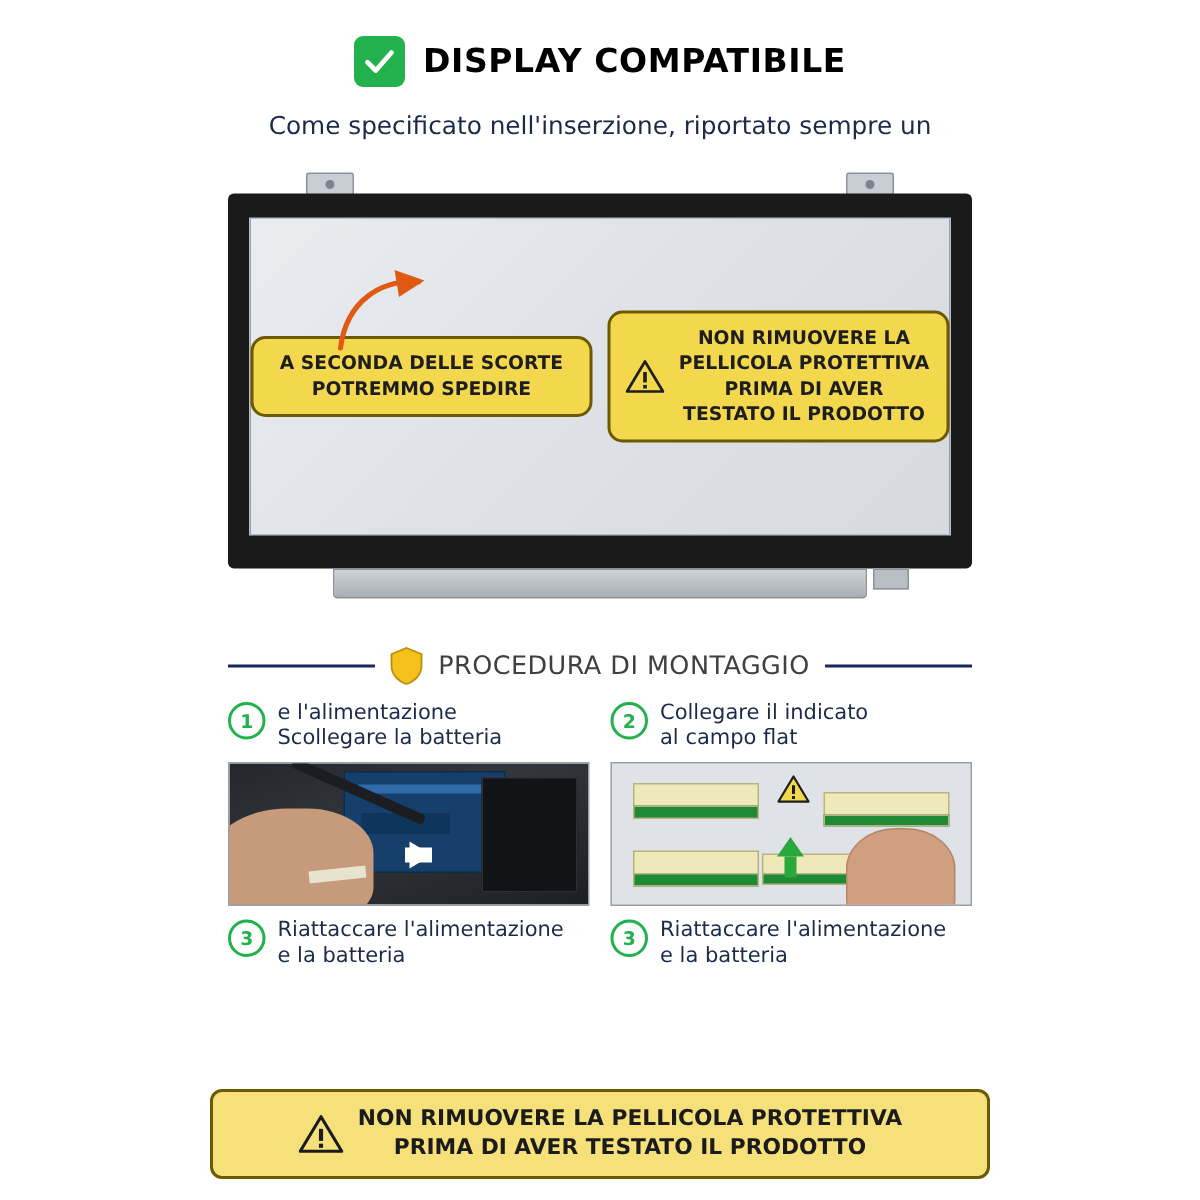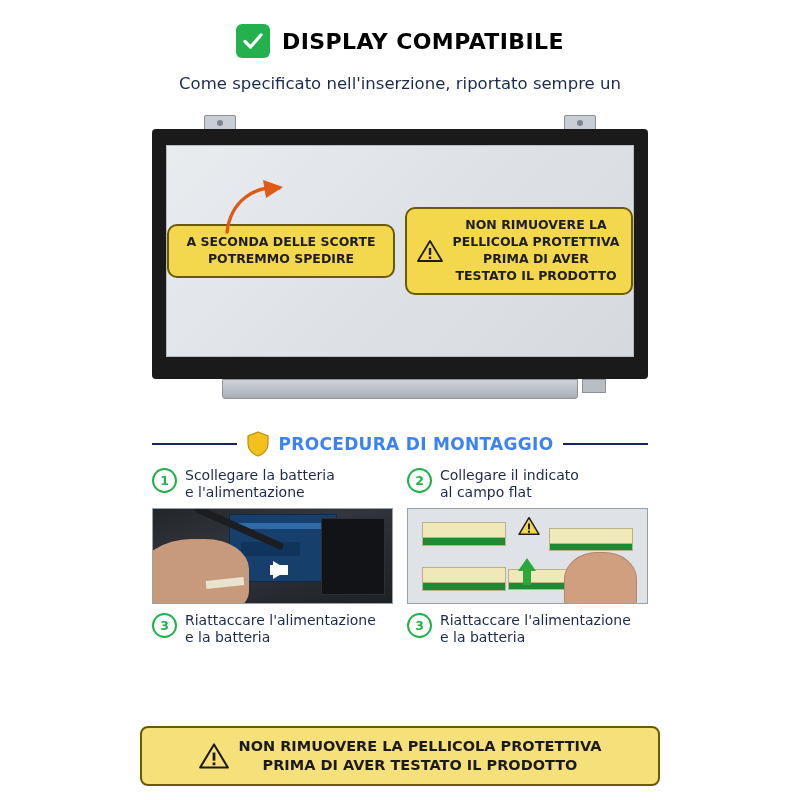--- a/index.html
+++ b/index.html
@@ -179,22 +179,22 @@
     margin: 16px 12px 0 12px;
   }
   .rule {
     flex: 1;
     height: 2px;
     background: #16275c;
   }
   .shield { flex: none; }
   .section-title {
     font-size: 17px;
-    font-weight: bold;
-    color: #3b82f6;
+    font-weight: normal;
+    color: #404040;
     letter-spacing: 0.3px;
     white-space: nowrap;
   }
 
   
   .steps {
     display: flex;
     gap: 14px;
     margin: 10px 12px 0 12px;
   }
@@ -447,22 +447,22 @@
       <div class="section-title">PROCEDURA DI MONTAGGIO</div>
       <div class="rule"></div>
     </div>
 
     <div class="steps">
 
       <div class="step-col">
         <div class="step-row">
           <div class="step-num">1</div>
           <div class="step-text">
+            <div>e l'alimentazione</div>
             <div>Scollegare la batteria</div>
-            <div>e l'alimentazione</div>
           </div>
         </div>
         <div class="photo photo-1">
           <div class="pcb"></div>
           <div class="battery"></div>
           <div class="driver"></div>
           <div class="hand"></div>
           <div class="tape"></div>
           <div class="white-arrow"></div>
         </div>

